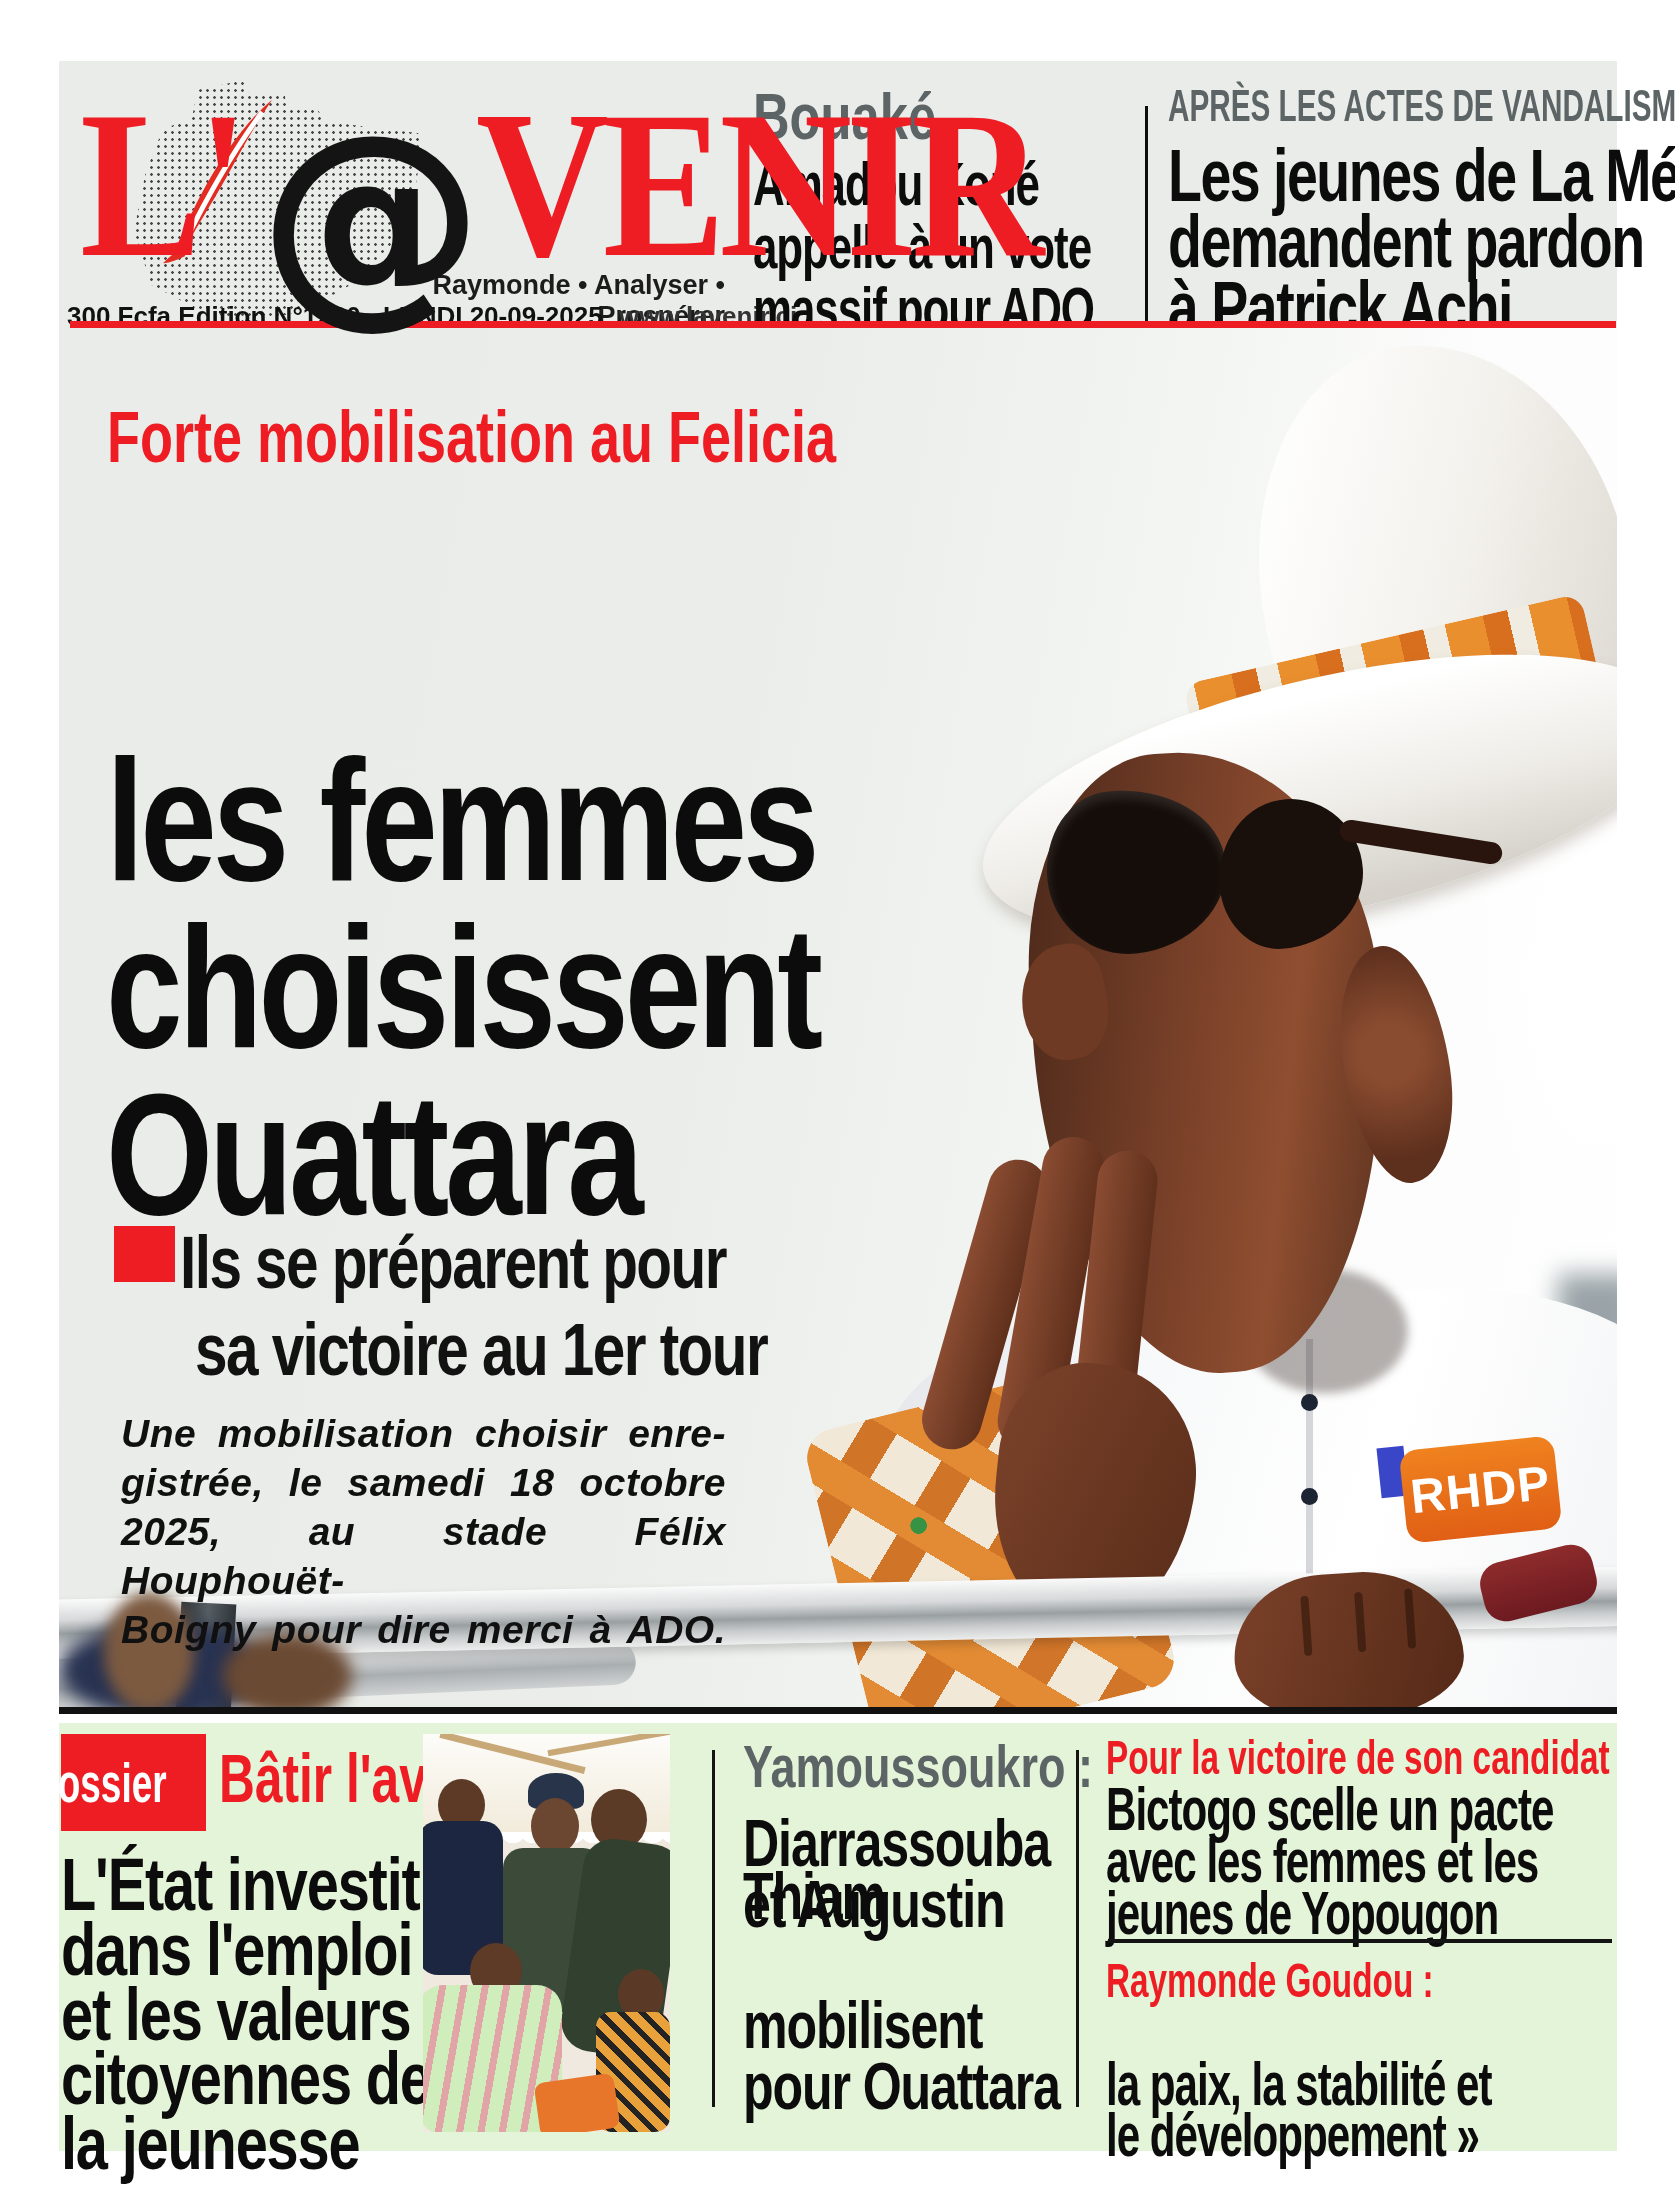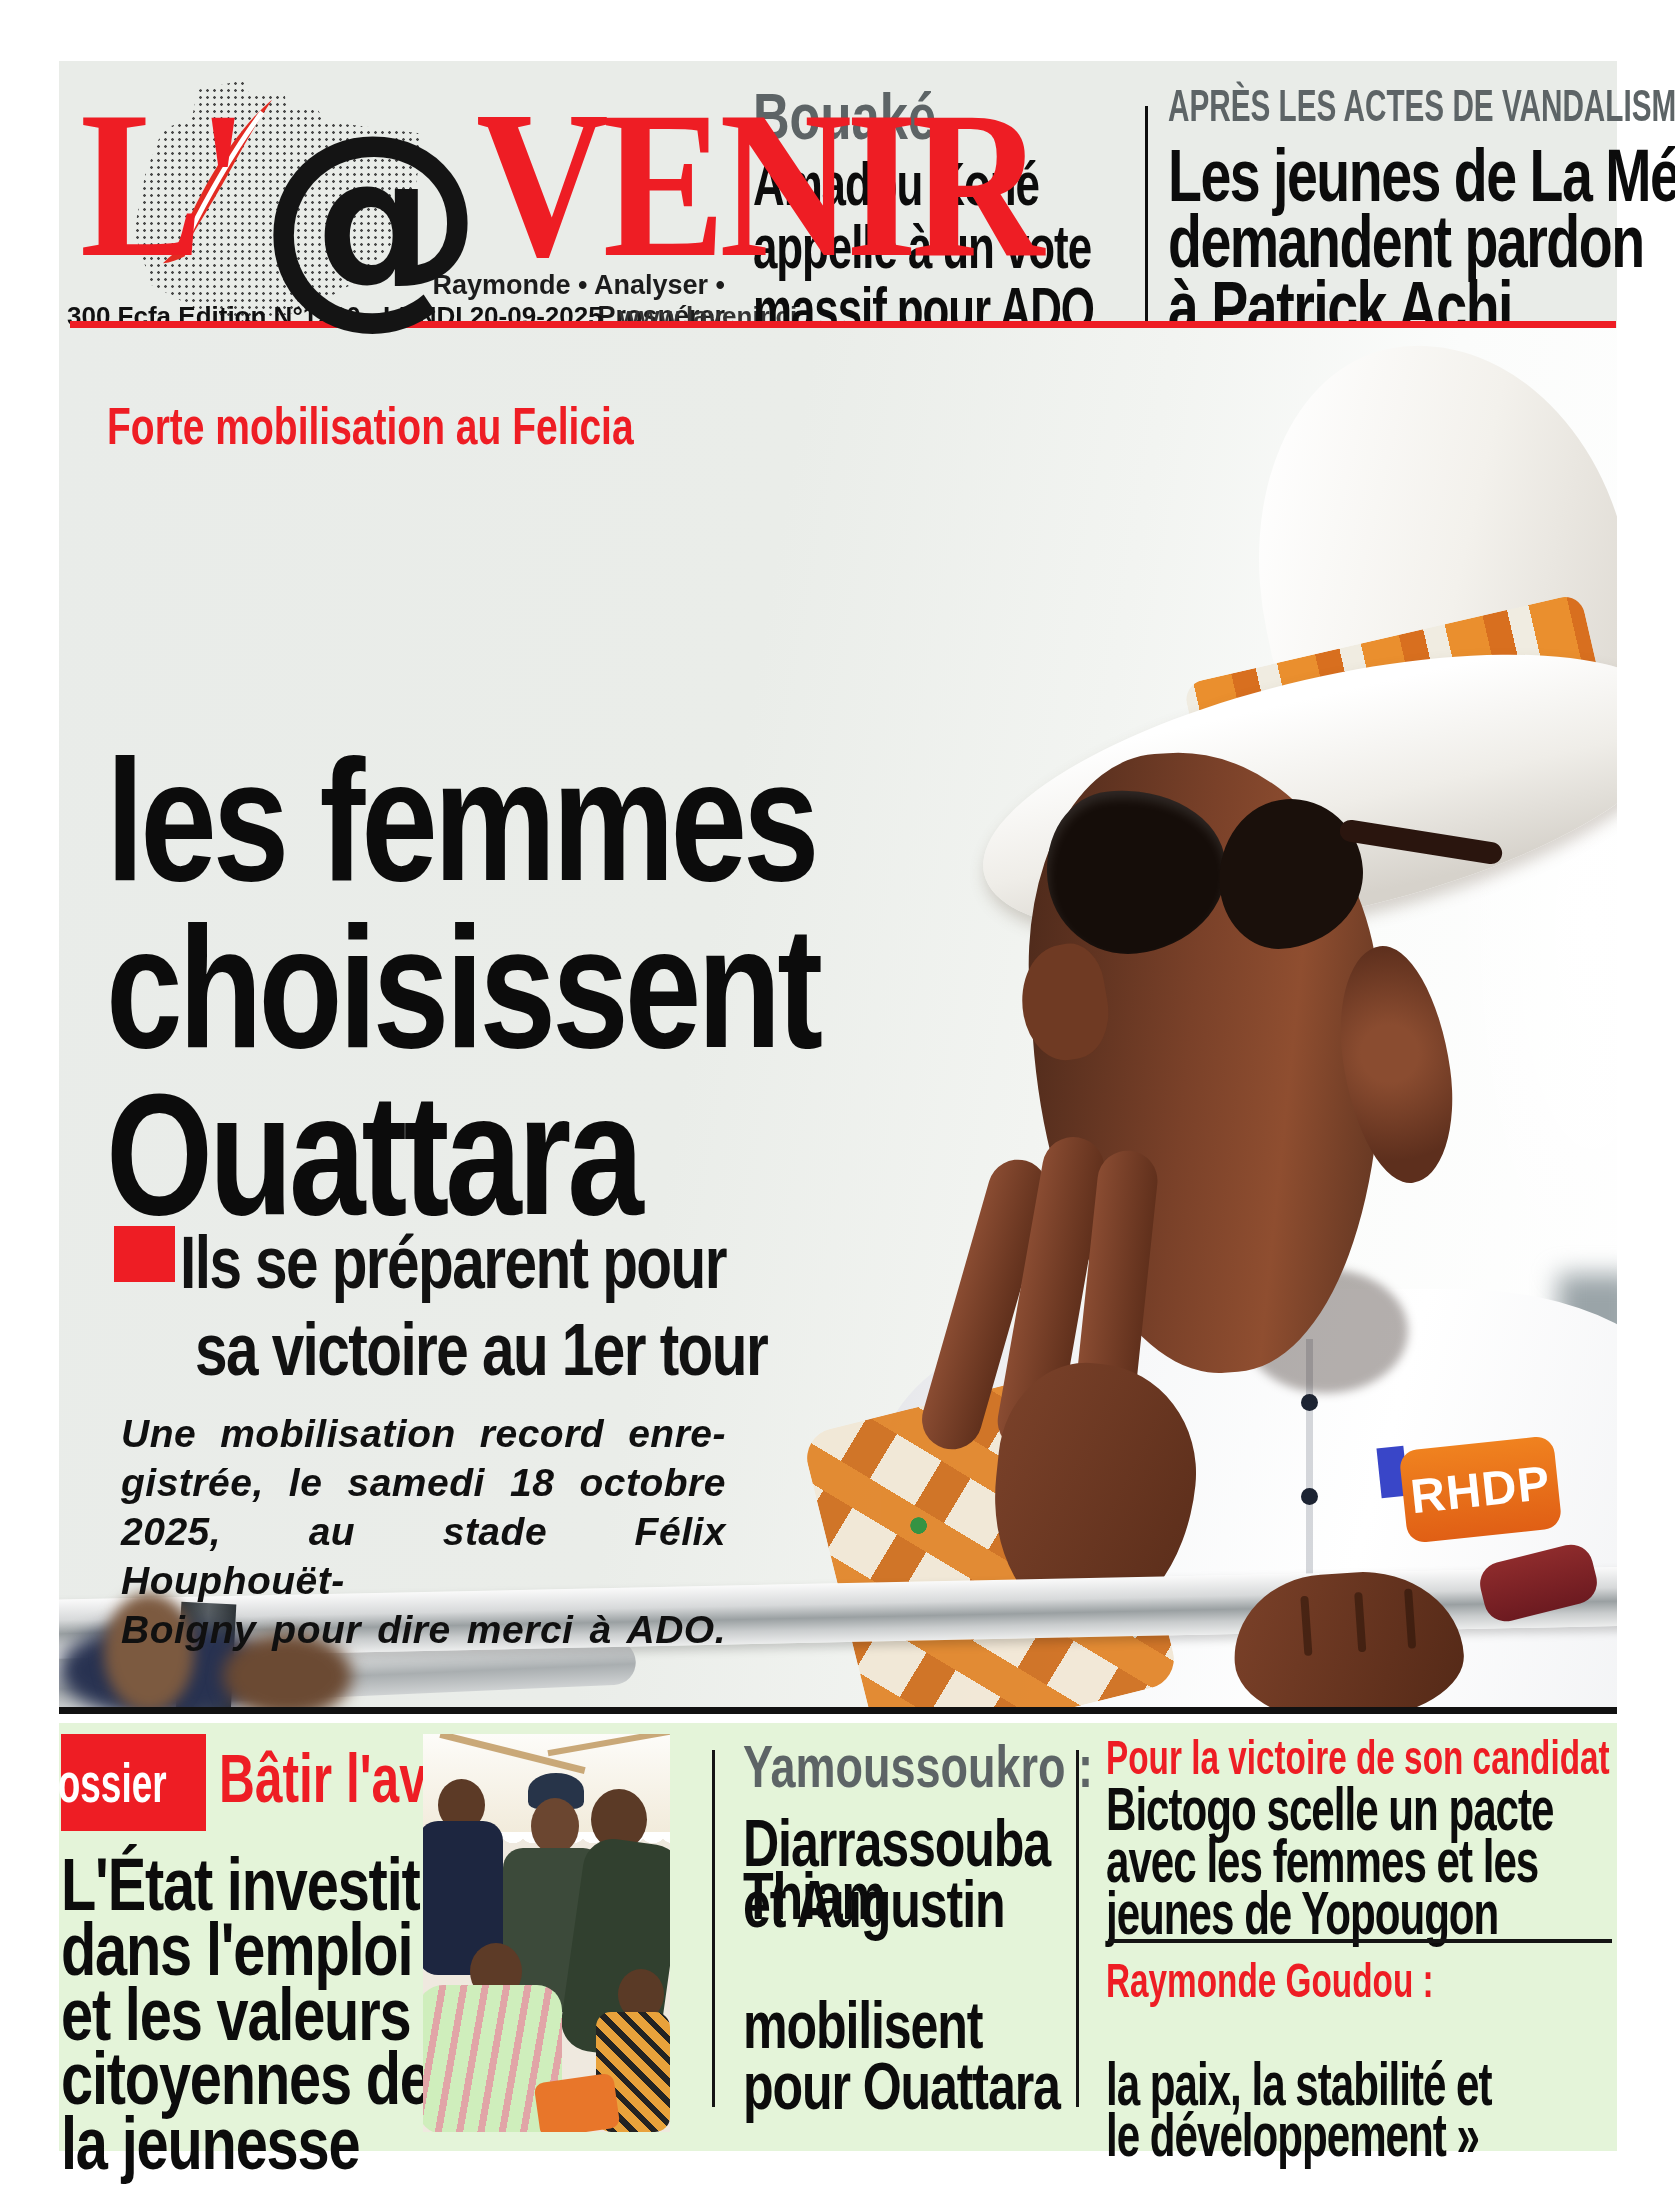--- a/index.html
+++ b/index.html
@@ -115,21 +115,21 @@
   #kl1{left:70px;} #kl2{left:124px;} #kl3{left:174px;}
   #watch{left:1422px;top:1225px;width:115px;height:60px;z-index:10;transform:rotate(-14deg);border-radius:22px;
     background:linear-gradient(180deg,#8e2b2c,#6c1a20);}
   .crowd{position:absolute;z-index:11;border-radius:50%;}
   #crowd1{left:0;top:1295px;width:209px;height:95px;background:#283251;filter:blur(9px);}
   #crowd2{left:164px;top:1305px;width:129px;height:85px;background:#6b4a33;filter:blur(8px);}
   #crowd3{left:45px;top:1265px;width:90px;height:119px;background:#7c5a40;filter:blur(7px);}
   #edge-blur{left:1499px;top:946px;width:80px;height:378px;background:#9aa4a8;filter:blur(12px);z-index:1;}
 
   
-  #main-kicker{left:107px;top:396px;font-size:52px;font-weight:700;color:var(--red);z-index:12;}
+  #main-kicker{left:107px;top:396px;font-size:72px;font-weight:700;color:var(--red);z-index:12;}
   .mh{left:106px;font-size:172px;font-weight:700;color:var(--ink);letter-spacing:-5px;z-index:12;line-height:1;}
   #mh0{top:568px;} #mh1{top:734px;} #mh2{top:901px;} #mh3{top:1068px;}
   #sq{left:114px;top:1226px;width:61px;height:56px;background:var(--red);z-index:12;}
   .sub{font-size:75px;font-weight:700;color:#121212;z-index:12;letter-spacing:-2px;}
   #sub0{left:180px;top:1219px;} #sub1{left:195px;top:1306px;}
   #lede{left:121px;top:1409px;width:605px;z-index:12;color:#101010;
     font-size:39px;font-weight:700;font-style:italic;letter-spacing:0.5px;}
   .lede-line{text-align:justify;text-align-last:justify;line-height:49px;}
 
   
@@ -263,21 +263,21 @@
   <div class="abs" id="main-kicker"><span class="c75">Forte mobilisation au Felicia</span></div>
   <div class="abs mh" id="mh1"><span class="c80">les femmes</span></div>
   <div class="abs mh" id="mh2"><span class="c80">choisissent</span></div>
   <div class="abs mh" id="mh3"><span class="c80">Ouattara</span></div>
 
   <div class="abs" id="sq"></div>
   <div class="abs sub" id="sub0"><span class="c78">Ils se préparent pour</span></div>
   <div class="abs sub" id="sub1"><span class="c78">sa victoire au 1er tour</span></div>
 
   <div class="abs" id="lede">
-    <div class="lede-line">Une mobilisation record enre-</div>
+    <div class="lede-line">Une mobilisation choisir enre-</div>
     <div class="lede-line">gistrée, le samedi 18 octobre</div>
     <div class="lede-line">2025, au stade Félix Houphouët-</div>
     <div class="lede-line">Boigny pour dire merci à ADO.</div>
   </div>
 
   <div class="abs" id="rule-black"></div>
   <div class="abs" id="bottom-strip"></div>
 
   <div class="abs" id="dossier-box">
       <span class="c66">Dossier</span>

